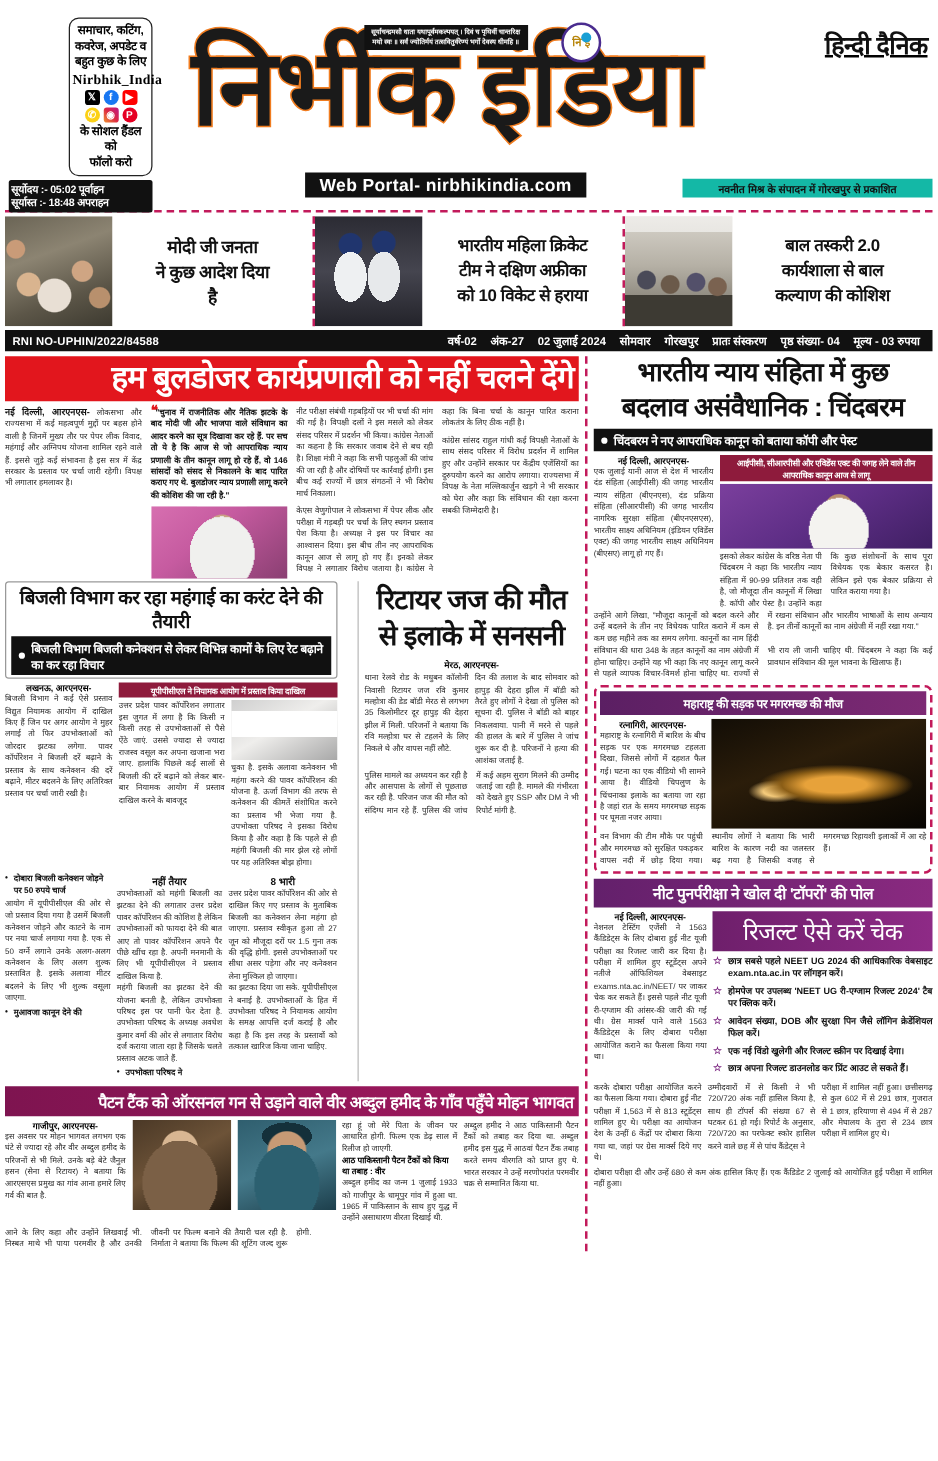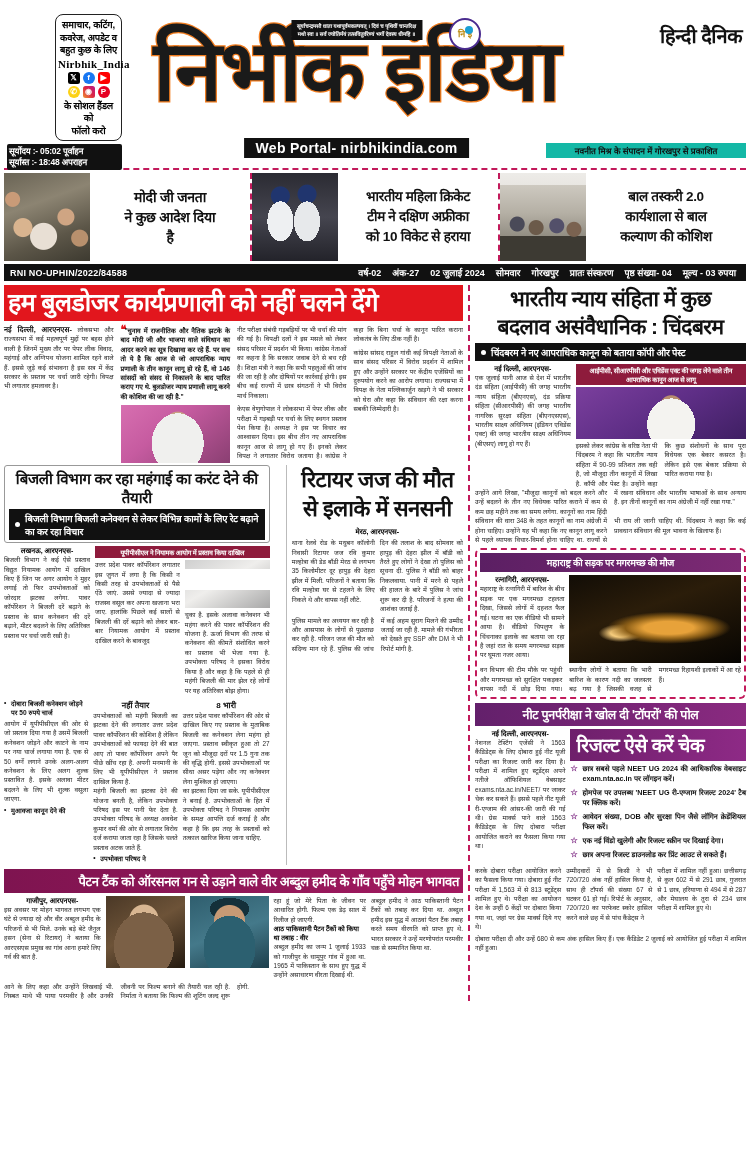--- a/index.html
+++ b/index.html
@@ -64,21 +64,21 @@
     color: #1a1a1a; line-height: 96px; margin-top: 10px;
     -webkit-text-stroke: 2.5px #f07c1f;
     paint-order: stroke fill;
     white-space: nowrap;
   }
   .webportal {
     display: inline-block; background: #111; color: #fff; font-size: 14px;
     font-weight: 700; padding: 2px 12px; letter-spacing: 0.3px;
     position: absolute; left: 50%; transform: translateX(-50%); bottom: 8px;
   }
-  .mh-right { width: 155px; flex: 0 0 155px; text-align: right; padding-right: 4px; position: relative;}
+  .mh-right { width: 155px; flex: 0 0 155px; text-align: right; padding-right: 4px; position: relative; text-decoration: underline;}
   .hindi-dainik {
     font-size: 20px; font-weight: 700; color: #111; margin-top: 8px;
     letter-spacing: -0.5px;
   }
   .pub-line {
     position: absolute; right: 0; bottom: 8px; width: 200px;
     background: #14b8a6; color: #111; font-size: 8.5px; font-weight: 700;
     padding: 2px 4px; text-align: center; white-space: nowrap;
   }
 
@@ -132,21 +132,21 @@
   .rnibar .right { margin-left: auto; display: flex; gap: 11px; padding-right: 4px; }
 
   
   .mainwrap { display: flex; gap: 5px; margin-top: 4px; }
   .col-left { flex: 1 1 auto; width: 462px; }
   .col-right { width: 278px; flex: 0 0 278px; border-left: 2px dashed #c21a5b; padding-left: 5px; }
 
   
   .hl-red {
     background: #e2161d; color: #fff; font-size: 25px; font-weight: 700;
-    text-align: left; padding: 3px 4px 5px; letter-spacing: -0.6px;
+    text-align: right; padding: 3px 4px 5px; letter-spacing: -0.6px;
     line-height: 28px;
   }
   .hl-black {
     font-size: 21px; font-weight: 700; color: #111; line-height: 26px;
     text-align: center; letter-spacing: -0.5px; padding: 1px 0;
   }
   .bullet-black {
     background: #111; color: #fff; font-size: 9.5px; font-weight: 700;
     padding: 2.5px 6px; display: flex; align-items: center; gap: 5px;
     margin-top: 2px; letter-spacing: -0.2px;
@@ -206,21 +206,21 @@
   .caption-red-sm {
     background: #8e1b3c; color: #fff; font-size: 6.6px; font-weight: 700;
     padding: 1.5px 3px; text-align: center; letter-spacing: -0.2px;
   }
   .subhead-center { font-size: 8px; font-weight: 700; text-align:center; color:#111; margin: 2px 0 1px;}
   .mini-bullet { font-size: 6.6px; font-weight: 700; color: #111; padding-left: 7px; position: relative; margin: 2px 0; line-height: 9px;}
   .mini-bullet::before { content:"•"; position:absolute; left:0; top:-1px; }
 
   .neet-title {
     background: linear-gradient(90deg,#6e1f6b,#8e2a86); color:#fff;
-    font-size: 19px; font-weight: 700; text-align:left; padding: 3px 6px;
+    font-size: 19px; font-weight: 400; text-align:center; padding: 3px 6px;
     letter-spacing: -0.4px;
   }
   .neet-list { margin-top: 3px; }
   .neet-item { display:flex; gap:4px; font-size: 7.2px; font-weight:700; line-height: 10px; color:#111; margin-bottom: 4px; text-align: justify;}
   .neet-item .star { color:#7b2480; flex: 0 0 8px; font-size: 8px; line-height: 10px;}
 
   .hl-maroonbar {
     background: linear-gradient(90deg,#7e1450,#a3195f); color:#fff;
     font-size: 13px; font-weight:700; text-align:right; padding: 3px 4px;
     letter-spacing: -0.3px;

